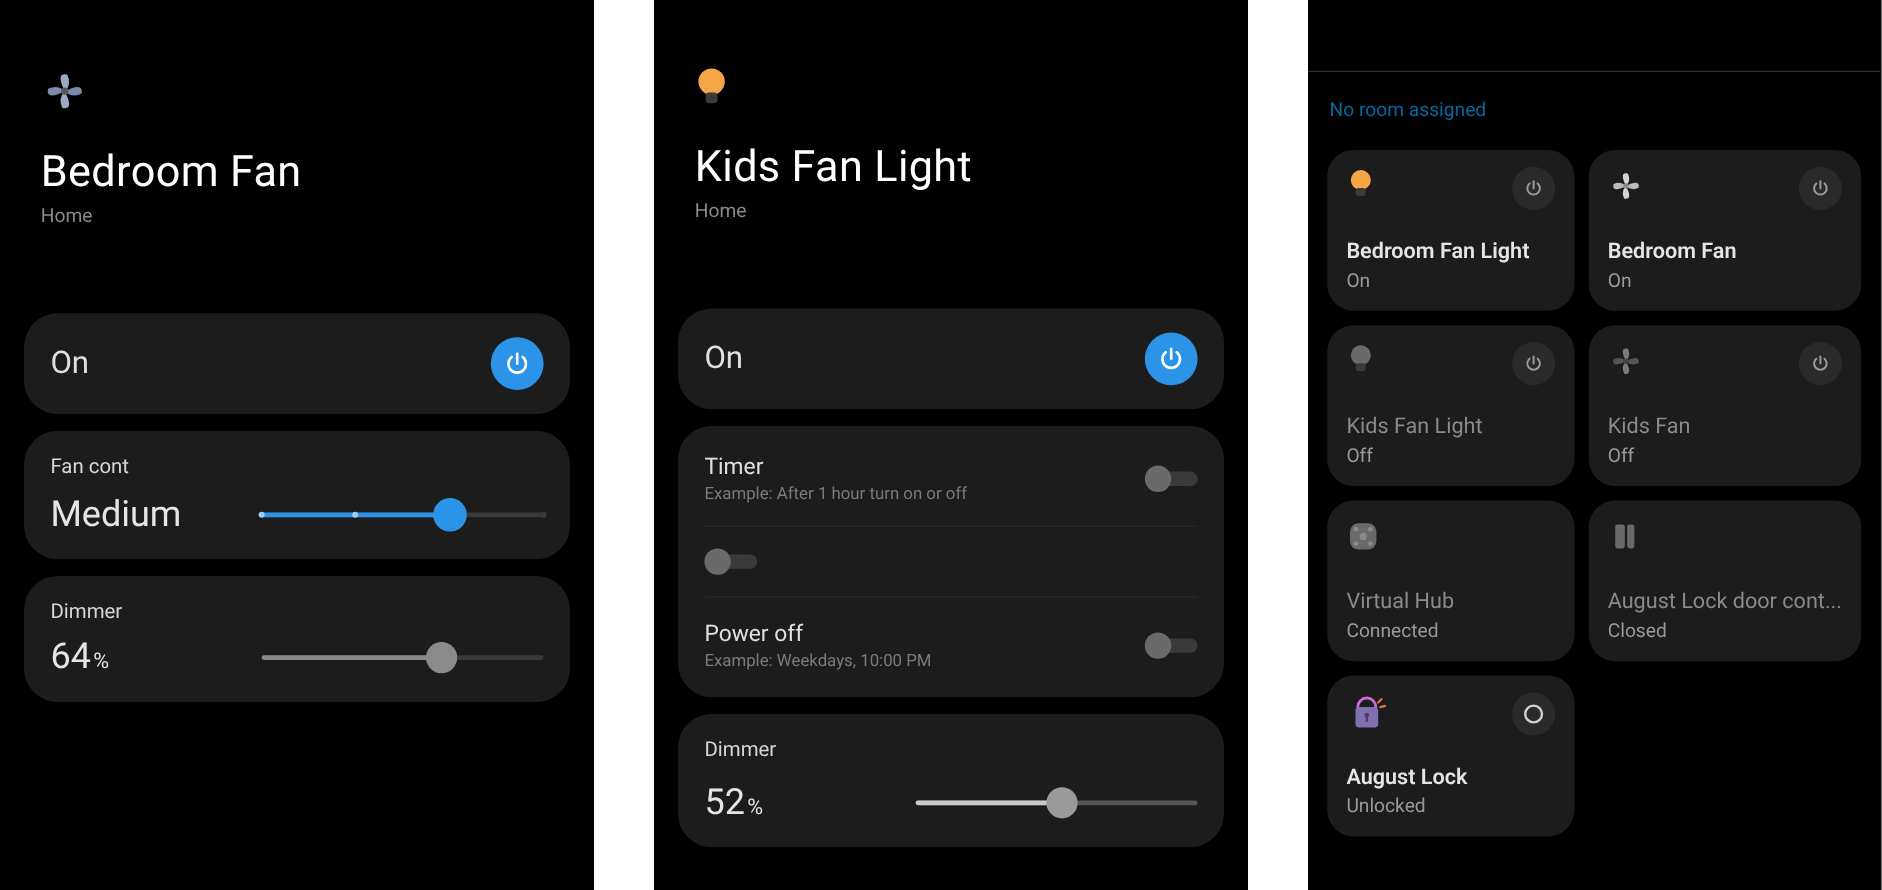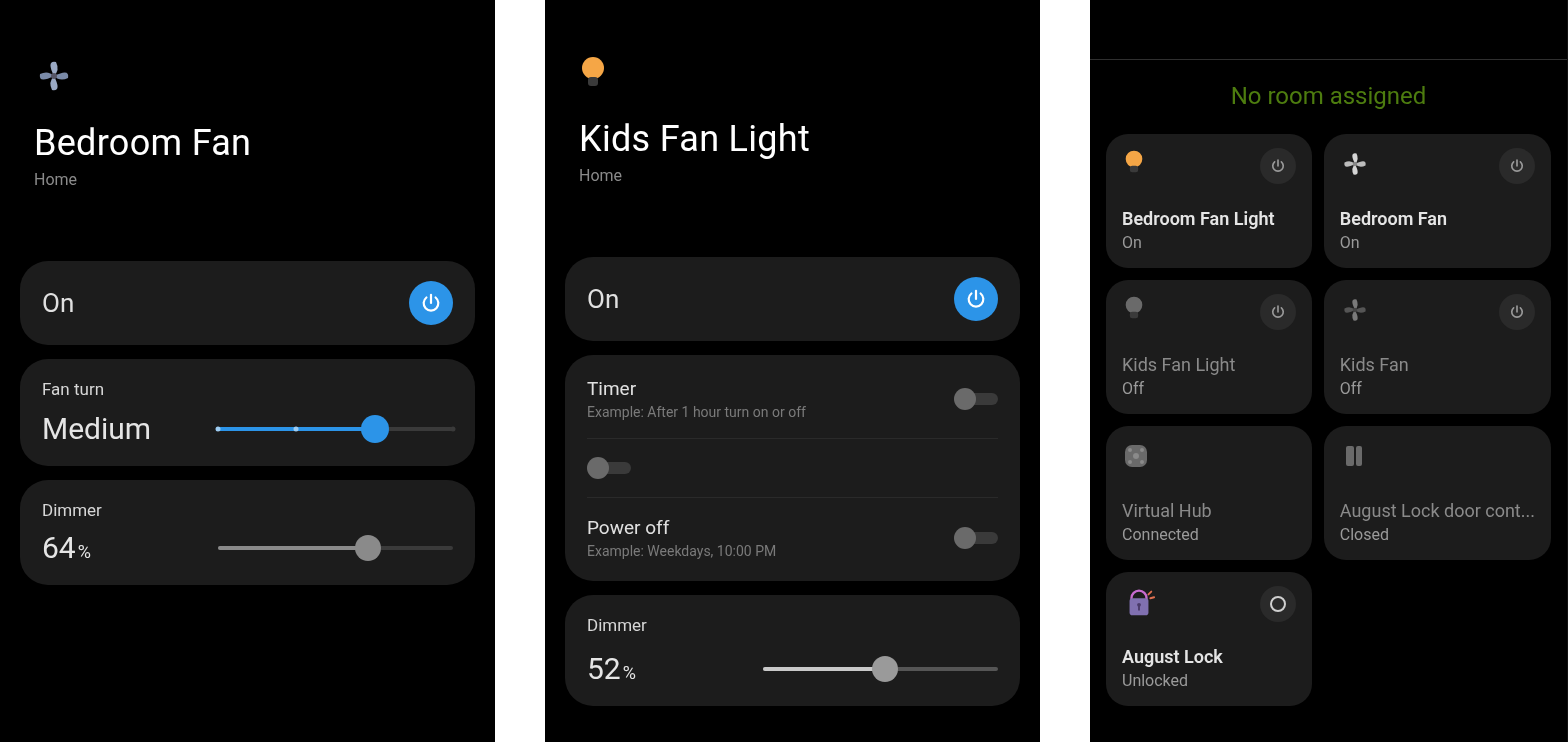--- a/index.html
+++ b/index.html
@@ -114,21 +114,21 @@
     transform:translateY(-50%); background:#3a3a3a; border-radius:6px;
   }
   .toggle-knob {
     position:absolute; left:0; top:50%; width:22px; height:22px;
     border-radius:50%; background:#6a6a6a; transform:translateY(-50%);
   }
 
   
   .p3-scroll { position:absolute; left:0; right:1px; top:0; bottom:0; background:#000; }
   .p3-top { height:60px; border-bottom:1px solid #2f2f2f; }
-  .p3-heading { color:#4d7c0f; font-size:24px; padding: 22px 18px 16px 18px; text-align: center; }
+  .p3-heading { color:#0369a1; font-size:16px; padding: 22px 18px 16px 18px; }
   .tile-grid {
     display:grid; grid-template-columns: 1fr 1fr; gap:12px;
     padding: 8px 16px;
   }
   .tile {
     background:#1c1c1c; border-radius:22px; padding:14px 16px 16px 16px;
     min-height:130px; position:relative; cursor:pointer;
   }
   .tile-iconrow { display:flex; align-items:center; justify-content:space-between; height:36px; }
   .tile-title { color:#e5e5e5; font-size:18px; font-weight:600; margin-top:24px; white-space:nowrap; overflow:hidden; text-overflow:ellipsis; }
@@ -183,21 +183,21 @@
     <div class="on-label">On</div>
     <div class="power-btn">
       <svg viewBox="0 0 24 24" stroke-linecap="round">
           <path d="M12 3 L12 12"></path>
           <path d="M7 6 A8 8 0 1 0 17 6"></path>
         </svg>
     </div>
   </div>
 
   <div class="card">
-    <div class="section-label">Fan turn</div>
+    <div class="section-label">Fan cont</div>
     <div class="card-row" style="margin-top:12px">
       <div class="big-val">Medium</div>
       <div class="speed-slider">
         <div class="speed-track"></div>
         <div class="speed-fill" id="speed-fill" style="width: 66.6667%;"></div>
         <div class="speed-dot lit" style="left:0%"></div>
         <div class="speed-dot lit" style="left:33.3%"></div>
         <div class="speed-dot" style="left:66.6%"></div>
         <div class="speed-dot" style="left:100%"></div>
         <div class="speed-thumb" id="speed-thumb" style="left: 66.6667%;"></div>

